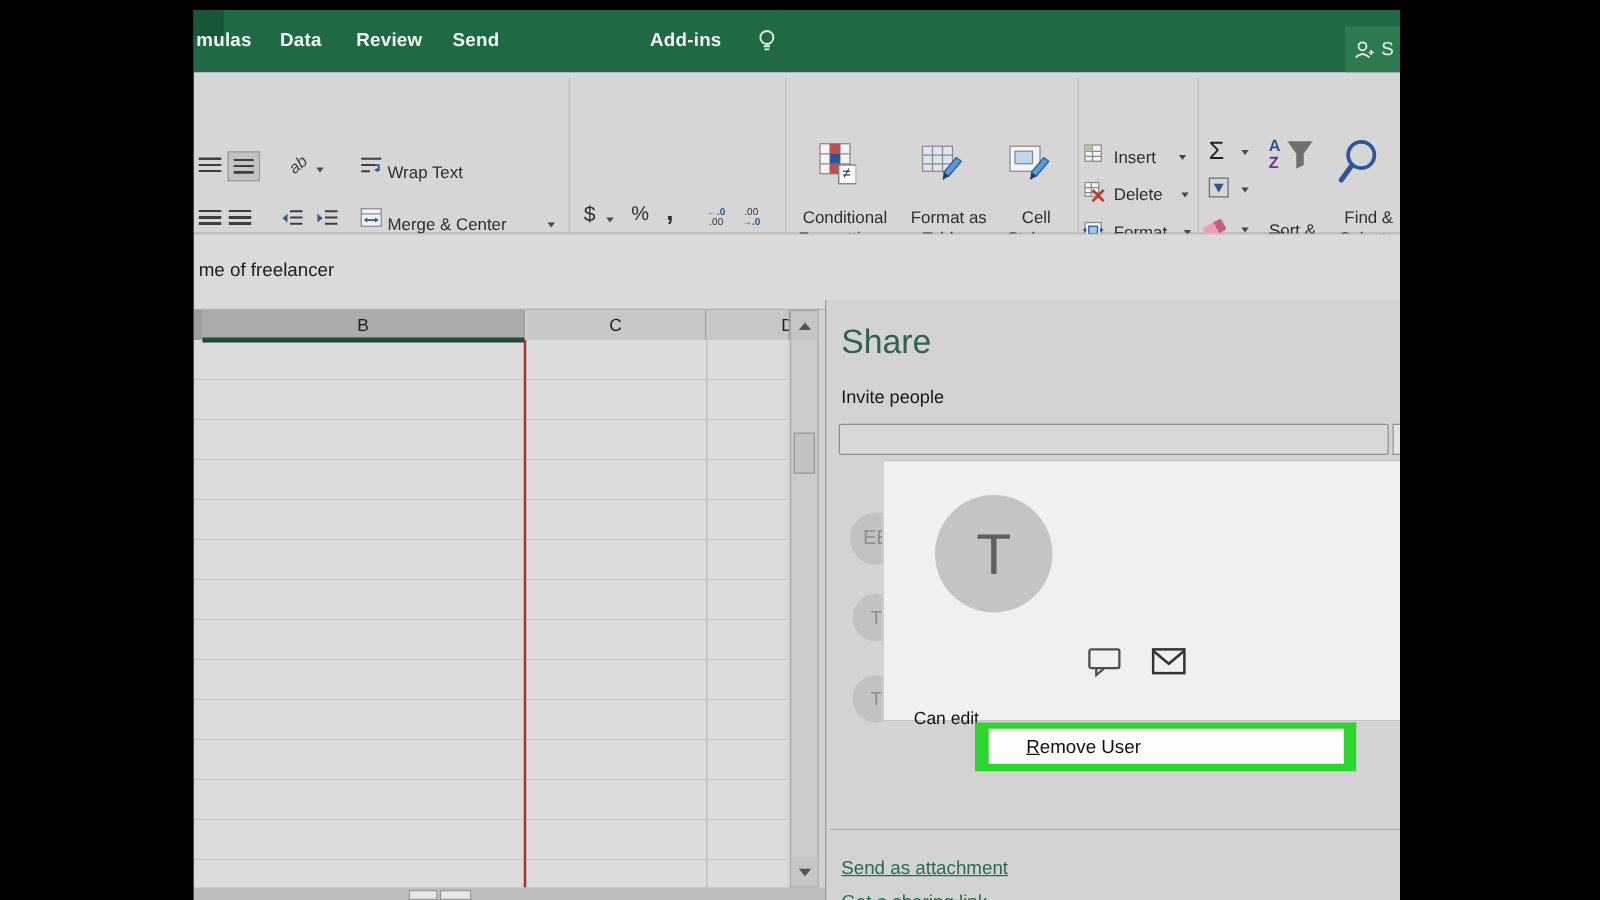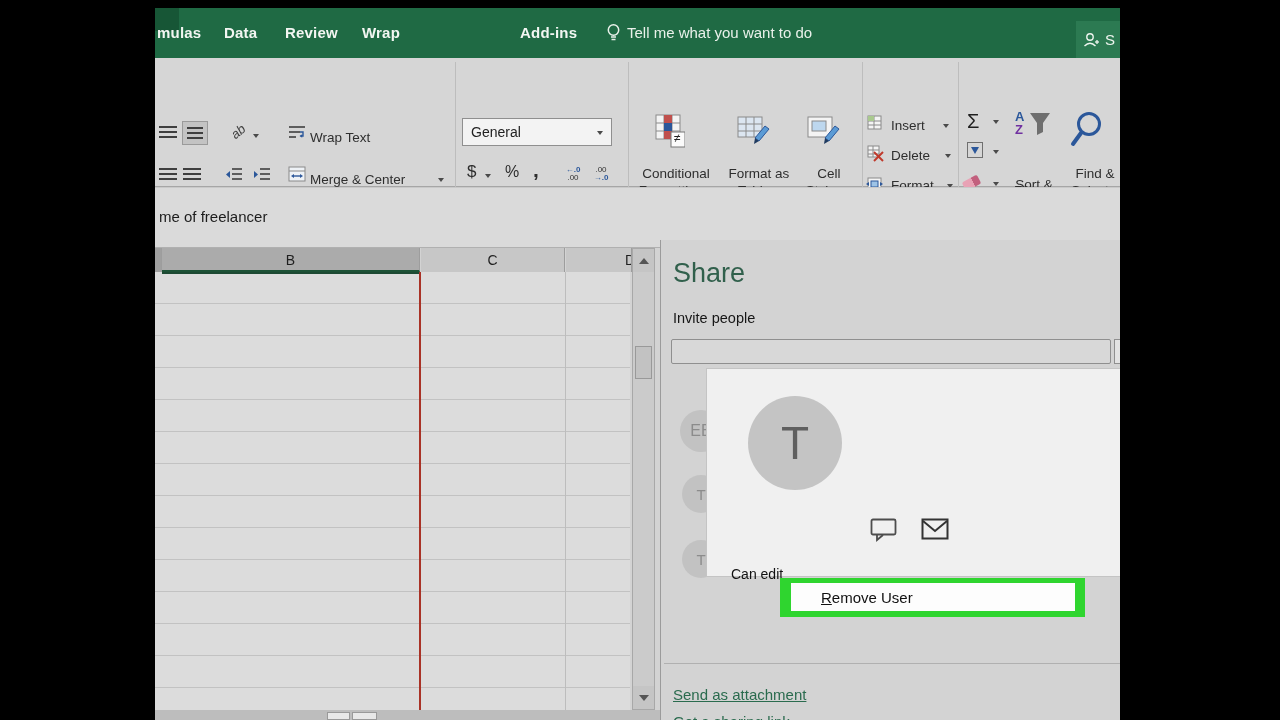--- a/index.html
+++ b/index.html
@@ -67,30 +67,29 @@
 <body>
 
 <div class="stage">
   <div class="app">
 
     <div class="menubar">
       <div class="menucorner"></div>
       <span class="tab" style="left:2px">mulas</span>
       <span class="tab" style="left:69px">Data</span>
       <span class="tab" style="left:130px">Review</span>
-      <span class="tab" style="left:207px">Wrap</span>
+      <span class="tab" style="left:207px">Send</span>
       <span class="tab" style="left:365px">Add-ins</span>
       <span class="abs" style="left:451px;top:15px">
         <svg width="15" height="20" viewBox="0 0 15 20">
             <circle cx="7.5" cy="7" r="5.2" fill="none" stroke="#e9f1ea" stroke-width="1.5"></circle>
             <line x1="5" y1="14" x2="10" y2="14" stroke="#e9f1ea" stroke-width="1.5"></line>
             <line x1="5.5" y1="16.5" x2="9.5" y2="16.5" stroke="#e9f1ea" stroke-width="1.5"></line>
           </svg>
       </span>
-      <span class="tellme" style="left:472px">Tell me what you want to do</span>
       <div class="sharebtn">
         <svg width="18" height="18" viewBox="0 0 18 18">
             <circle cx="8" cy="6" r="3.2" fill="none" stroke="#eef5ef" stroke-width="1.4"></circle>
             <path d="M2.5 15 Q8 9.5 13.5 15" fill="none" stroke="#eef5ef" stroke-width="1.4"></path>
             <line x1="13" y1="11" x2="17" y2="11" stroke="#eef5ef" stroke-width="1.3"></line>
             <line x1="15" y1="9" x2="15" y2="13" stroke="#eef5ef" stroke-width="1.3"></line>
           </svg>
         <span>S</span>
       </div>
     </div>
@@ -142,24 +141,20 @@
             <path d="M3 10 L6 8 v4 Z" fill="#2b579a"></path>
             <path d="M15 10 L12 8 v4 Z" fill="#2b579a"></path>
             <line x1="6" y1="10" x2="12" y2="10" stroke="#2b579a" stroke-width="1.4"></line>
           </svg>
       </span>
       <span class="abs blabel" style="left:155px;top:114px">Merge &amp; Center</span>
       <span class="abs caret" style="left:283px;top:120px"></span>
       <div class="glabel" style="left:60px;width:130px">Alignment</div>
       <span class="launcher" style="left:284px">↘</span>
 
-      <div class="abs" style="left:307px;top:60px;width:150px;height:28px;background:#f3f3f3;border:1px solid #8f8f8f;line-height:26px;font-size:14px;color:#222;padding-left:8px">
-        <span>General</span>
-        <span class="caret" style="position:absolute;right:8px;top:12px"></span>
-      </div>
       <span class="abs" style="left:312px;top:104px;font-size:17px;color:#2e2e2e">$</span>
       <span class="abs caret" style="left:330px;top:116px"></span>
       <span class="abs" style="left:350px;top:105px;font-size:16px;color:#2e2e2e">%</span>
       <span class="abs" style="left:378px;top:100px;font-size:21px;font-weight:700;color:#2e2e2e">,</span>
       <div class="dec-ico" style="left:405px;top:108px">
         <div><b>←.0</b></div>
           <div>.00</div>
       </div>
       <div class="dec-ico" style="left:433px;top:108px">
         <div>.00</div>

